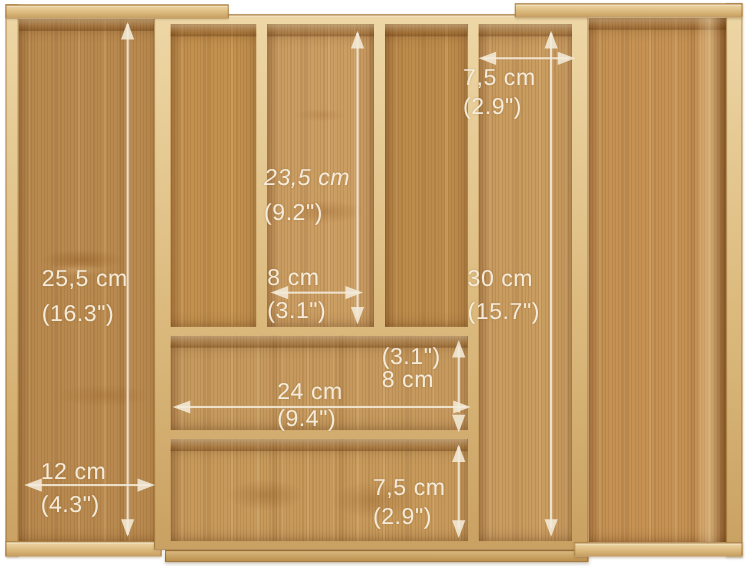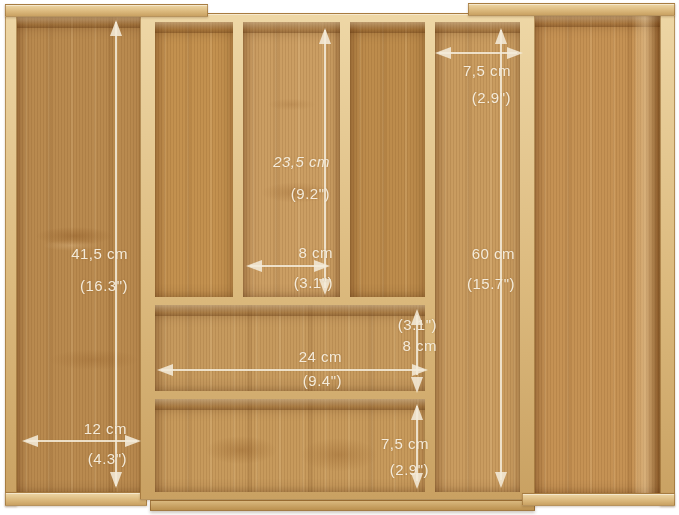--- a/index.html
+++ b/index.html
@@ -58,22 +58,22 @@
     radial-gradient(46px 9px at 42% 48%, rgba(255,230,190,.18), transparent 60%),
     radial-gradient(70px 16px at 60% 72%, rgba(120,65,15,.18), transparent 65%);}
   .knots-b::after{content:"";position:absolute;inset:0;background:
     radial-gradient(55px 16px at 55% 62%, rgba(120,65,15,.22), transparent 65%),
     radial-gradient(40px 10px at 50% 30%, rgba(120,65,15,.14), transparent 60%);}
   .knots-c::after{content:"";position:absolute;inset:0;background:
     radial-gradient(55px 22px at 32% 55%, rgba(120,65,15,.28), transparent 65%),
     radial-gradient(60px 26px at 68% 60%, rgba(120,65,15,.24), transparent 65%);}
   
   .dtext{
-    position:absolute;width:90px;text-align:right;
-    font-size:15px;line-height:20px;letter-spacing:.5px;
+    position:absolute;width:90px;text-align:left;
+    font-size:21px;line-height:20px;letter-spacing:.5px;
     color:var(--dim);text-shadow:0 0 2px rgba(130,85,30,.35);
     white-space:nowrap;
   }
   .dline{position:absolute;background:var(--dimA);box-shadow:0 0 1px rgba(120,70,20,.3);}
   .tri{position:absolute;width:0;height:0;}
   .tri-up{border-left:6px solid transparent;border-right:6px solid transparent;border-bottom:16px solid var(--dimA);}
   .tri-down{border-left:6px solid transparent;border-right:6px solid transparent;border-top:16px solid var(--dimA);}
   .tri-left{border-top:6px solid transparent;border-bottom:6px solid transparent;border-right:16px solid var(--dimA);}
   .tri-right{border-top:6px solid transparent;border-bottom:6px solid transparent;border-left:16px solid var(--dimA);}
 </style>
@@ -96,21 +96,21 @@
   <div class="frame-dark" style="left:150px;top:500px;width:385px;height:11px;"></div>
 
   <div class="wood t-right edge-right" style="left:535px;top:16px;width:125px;height:477px;"></div>
   <div class="frame" style="left:660px;top:3px;width:15px;height:503px;"></div>
   <div class="frame" style="left:468px;top:3px;width:207px;height:13px;"></div>
   <div class="frame" style="left:522px;top:493px;width:153px;height:13px;"></div>
 
   <div class="frame" style="left:5px;top:4px;width:203px;height:13px;"></div>
 
   <div>
-    <div class="dtext" style="left:38px;top:244px;">41,5 cm</div>
+    <div class="dtext" style="left:38px;top:244px;">25,5 cm</div>
     <div class="dtext" style="left:38px;top:276px;">(16.3")</div>
     <div class="dline" style="left:115px;top:22px;width:2px;height:464px;"></div>
     <div class="tri tri-up" style="left:110px;top:20px;"></div>
     <div class="tri tri-down" style="left:110px;top:472px;"></div>
   </div>
 
   <div>
     <div class="dtext" style="left:240px;top:152px;font-style:italic;">23,5 cm</div>
     <div class="dtext" style="left:240px;top:184px;">(9.2")</div>
     <div class="dline" style="left:324px;top:30px;width:2px;height:258px;"></div>
@@ -128,21 +128,21 @@
 
   <div>
     <div class="dtext" style="left:421px;top:61px;">7,5 cm</div>
     <div class="dtext" style="left:421px;top:88px;">(2.9")</div>
     <div class="dline" style="left:439px;top:52px;width:78px;height:2px;"></div>
     <div class="tri tri-left" style="left:435px;top:47px;"></div>
     <div class="tri tri-right" style="left:507px;top:47px;"></div>
   </div>
 
   <div>
-    <div class="dtext" style="left:425px;top:244px;">60 cm</div>
+    <div class="dtext" style="left:425px;top:244px;">30 cm</div>
     <div class="dtext" style="left:425px;top:274px;">(15.7")</div>
     <div class="dline" style="left:500px;top:30px;width:2px;height:450px;"></div>
     <div class="tri tri-up" style="left:495px;top:28px;"></div>
     <div class="tri tri-down" style="left:495px;top:472px;"></div>
   </div>
 
   <div>
     <div class="dtext" style="left:347px;top:315px;">(3.1")</div>
     <div class="dtext" style="left:347px;top:336px;">8 cm</div>
     <div class="dline" style="left:416px;top:315px;width:2px;height:60px;"></div>

